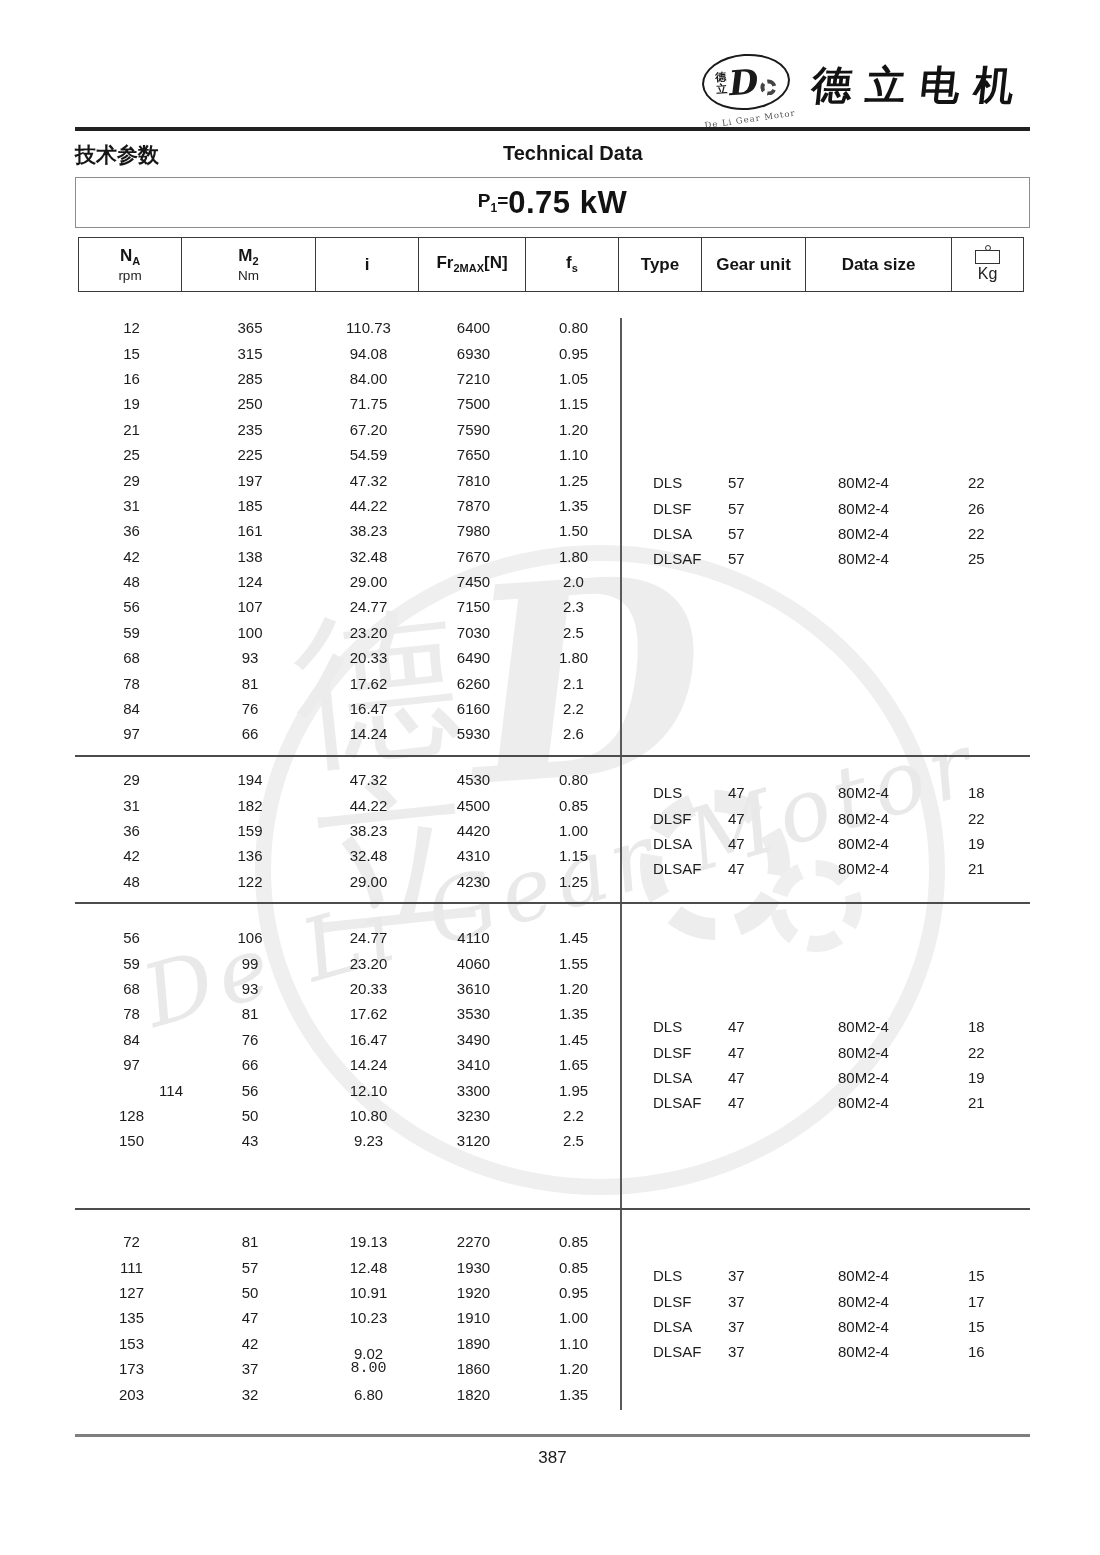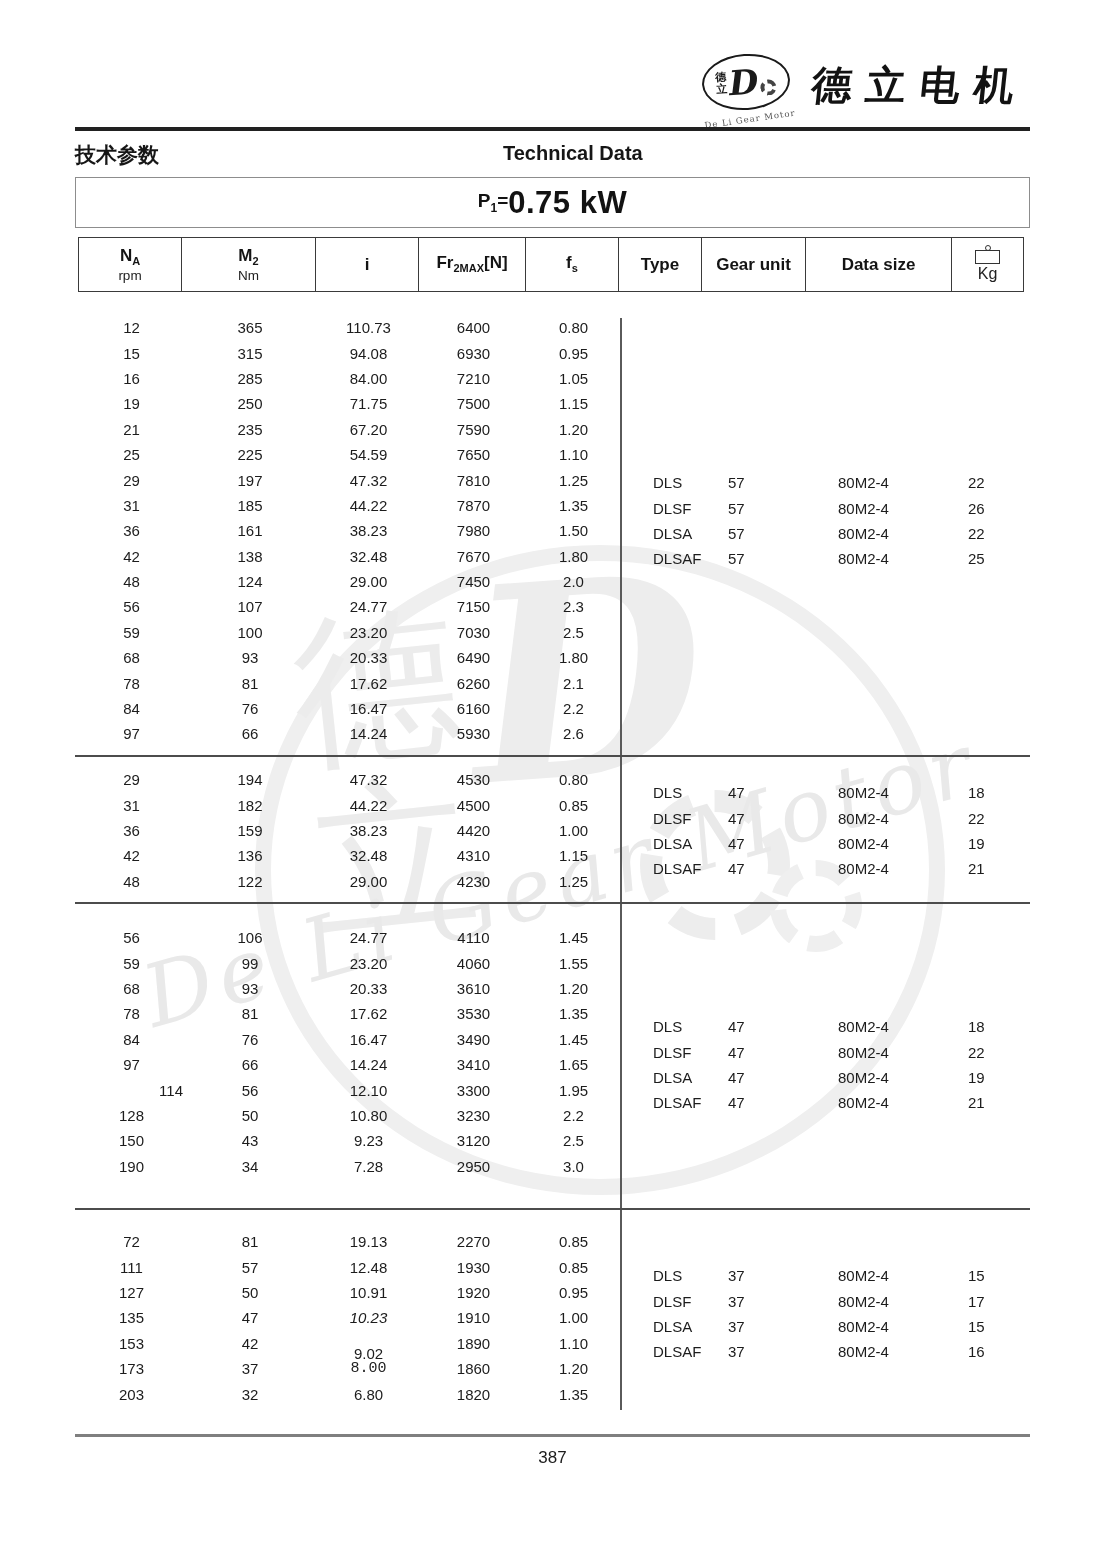--- a/index.html
+++ b/index.html
@@ -432,27 +432,20 @@
           <span class="dcell" style="width: 107px;">3230</span>
           <span class="dcell" style="width: 93px;">2.2</span>
         </div>
         <div class="drow">
           <span class="dcell" style="width: 103px;">150</span>
           <span class="dcell" style="width: 134px;">43</span>
           <span class="dcell" style="width: 103px;">9.23</span>
           <span class="dcell" style="width: 107px;">3120</span>
           <span class="dcell" style="width: 93px;">2.5</span>
         </div>
-        <div class="drow">
-          <span class="dcell" style="width: 103px;">190</span>
-          <span class="dcell" style="width: 134px;">34</span>
-          <span class="dcell" style="width: 103px;">7.28</span>
-          <span class="dcell" style="width: 107px;">2950</span>
-          <span class="dcell" style="width: 93px;">3.0</span>
-        </div>
         <div class="type-group" style="top: 89px;">
           <div class="trow">
             <span class="tcell" style="width: 83px; padding-left: 33px;">DLS</span>
             <span class="tcell" style="width: 104px; padding-left: 25px;">47</span>
             <span class="tcell" style="width: 146px; padding-left: 31px;">80M2-4</span>
             <span class="tcell" style="width: 71px; padding-left: 15px;">18</span>
           </div>
           <div class="trow">
             <span class="tcell" style="width: 83px; padding-left: 33px;">DLSF</span>
             <span class="tcell" style="width: 104px; padding-left: 25px;">47</span>
@@ -491,21 +484,21 @@
         <div class="drow">
           <span class="dcell" style="width: 103px;">127</span>
           <span class="dcell" style="width: 134px;">50</span>
           <span class="dcell" style="width: 103px;">10.91</span>
           <span class="dcell" style="width: 107px;">1920</span>
           <span class="dcell" style="width: 93px;">0.95</span>
         </div>
         <div class="drow">
           <span class="dcell" style="width: 103px;">135</span>
           <span class="dcell" style="width: 134px;">47</span>
-          <span class="dcell" style="width: 103px; font-style: italic;">10.23</span>
+          <span class="dcell" style="width: 103px;">10.23</span>
           <span class="dcell" style="width: 107px;">1910</span>
           <span class="dcell" style="width: 93px;">1.00</span>
         </div>
         <div class="drow">
           <span class="dcell" style="width: 103px;">153</span>
           <span class="dcell" style="width: 134px;">42</span>
           <span class="dcell" style="width: 103px; margin-top: 20px;">9.02</span>
           <span class="dcell" style="width: 107px;">1890</span>
           <span class="dcell" style="width: 93px;">1.10</span>
         </div>

